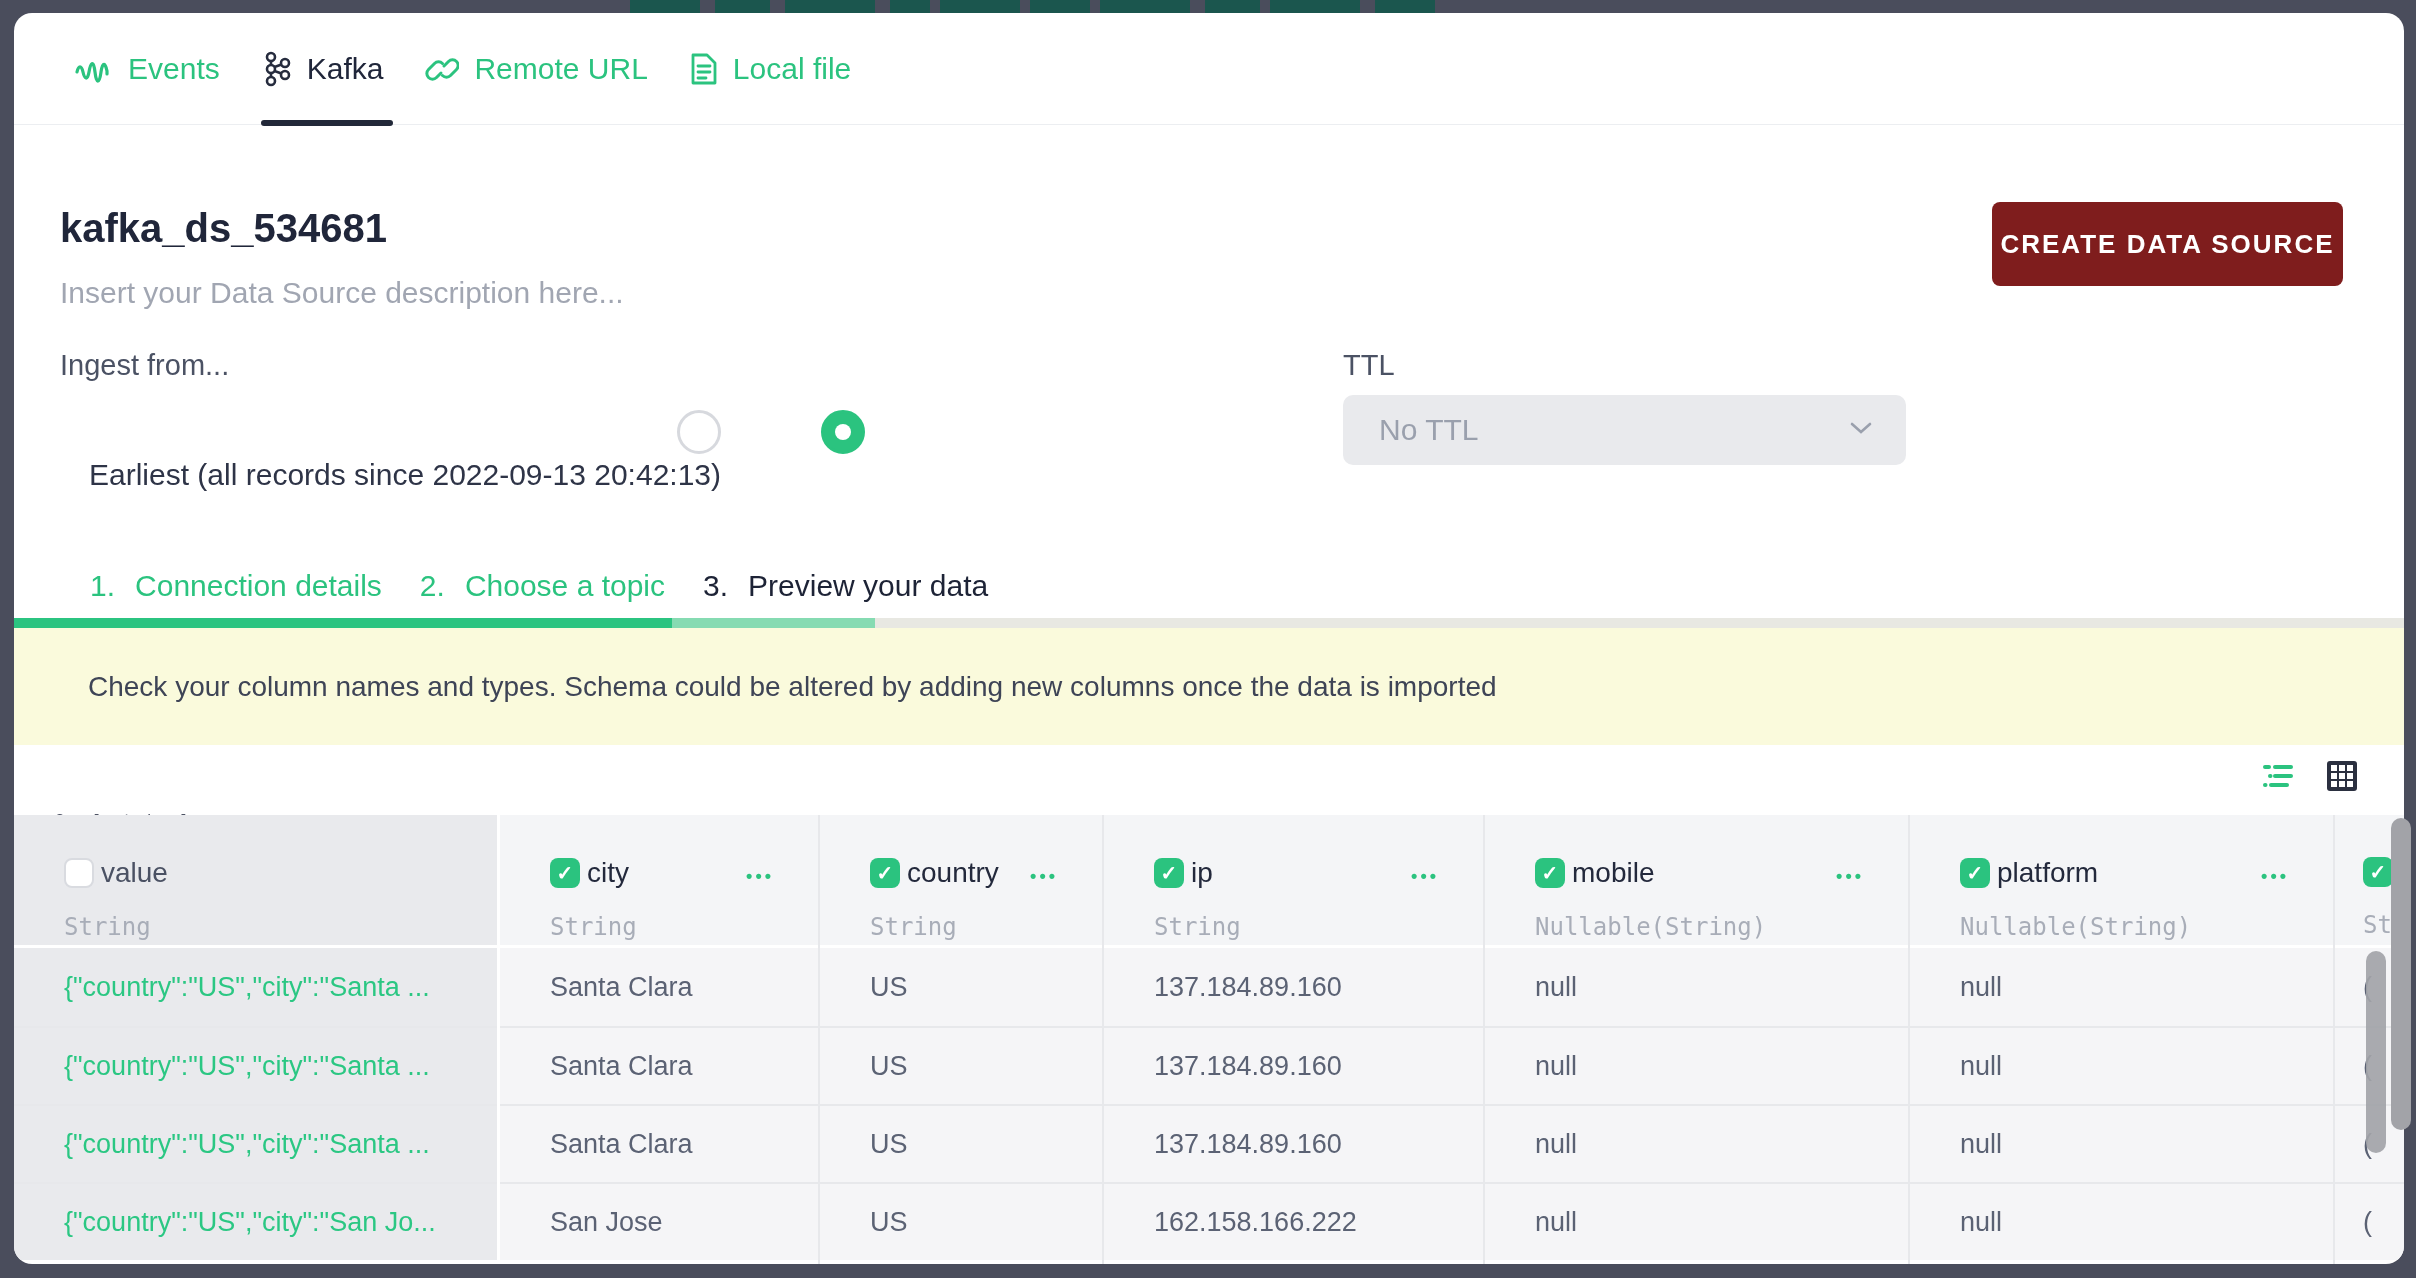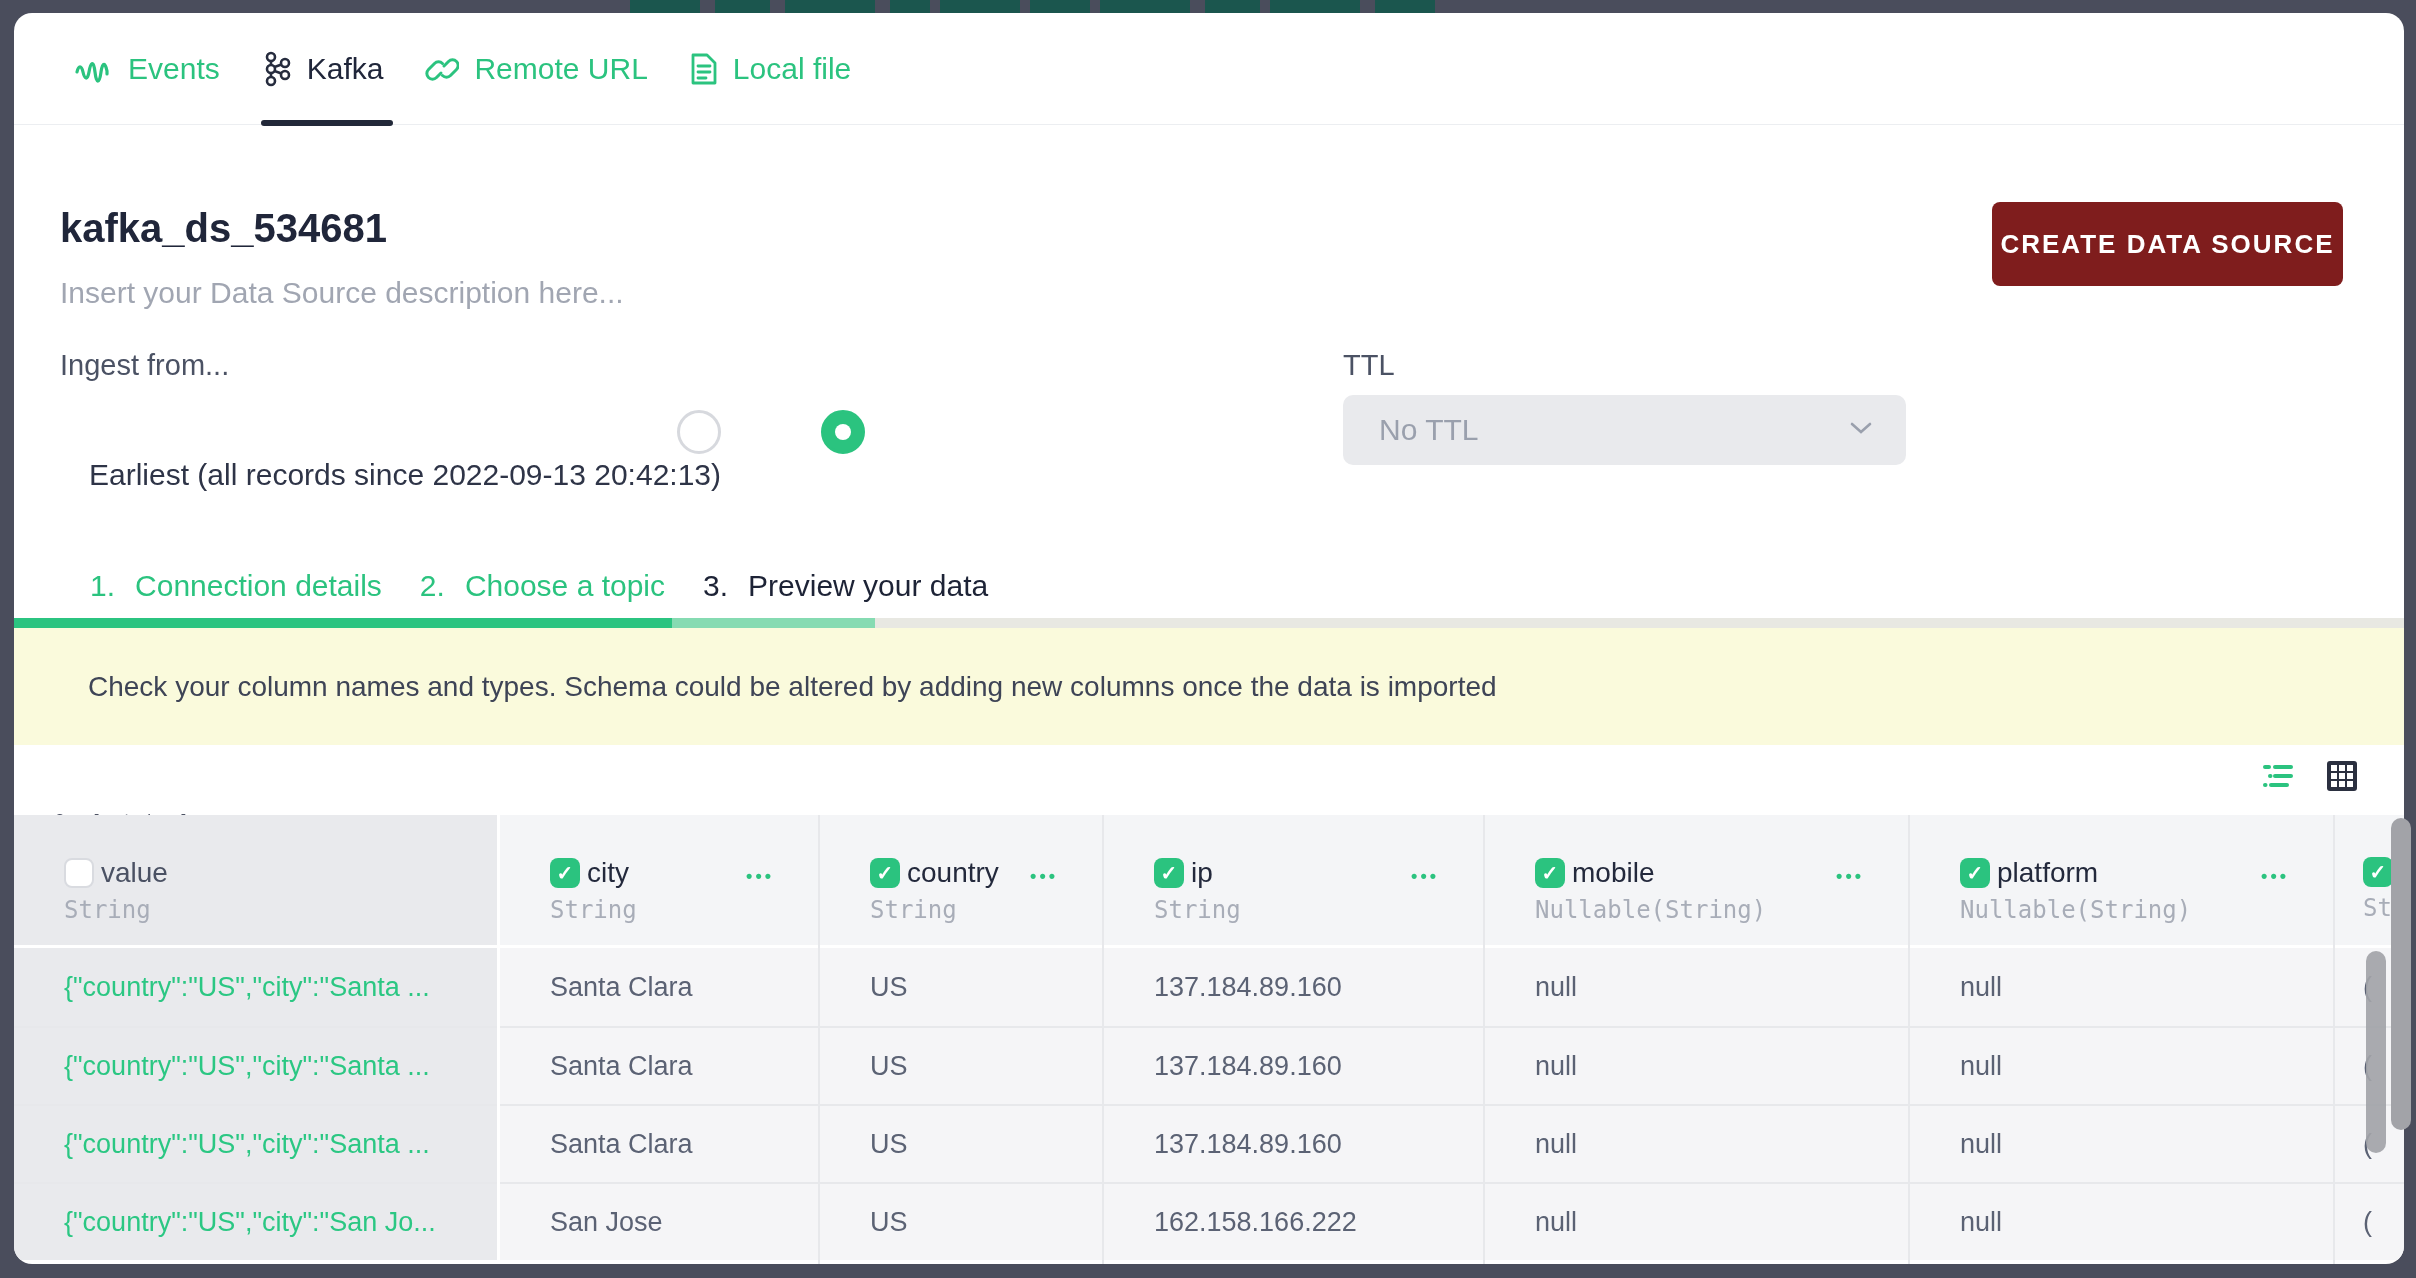--- a/index.html
+++ b/index.html
@@ -76,21 +76,21 @@
   .col { flex:0 0 auto; }
   .col + .col { border-left:2px solid #e7e8eb; }
   .col.c1 + .col { border-left:3px solid #ffffff; }
   .col .th { height:133px; background:#f4f5f7; border-bottom:3px solid #ffffff;
              position:relative; padding:42px 0 0 50px; }
   .col.c1 .th { background:#e9eaed; }
   .col.clip .th { padding-left:28px; }
   .name-row { display:flex; align-items:center; gap:7px; }
   .th-name { font-size:28px; font-weight:500; color:#23293c; }
   .col.c1 .th-name { color:#4a5163; }
-  .th-type { margin-top:7px; font-family:"DejaVu Sans Mono", monospace; font-size:24px; color:#a8adb8; }
+  .th-type { margin-top:24px; font-family:"DejaVu Sans Mono", monospace; font-size:24px; color:#a8adb8; }
   .menu-dots { position:absolute; right:44px; top:52px; color:#2bc37f; font-size:18px;
                font-weight:bold; letter-spacing:3px; cursor:pointer; line-height:1; }
   .cb { width:30px; height:30px; border-radius:8px; flex:0 0 auto; display:flex;
         align-items:center; justify-content:center; cursor:pointer; }
   .cb.on  { background:#2bc37f; color:#ffffff; font-size:20px; font-weight:bold; }
   .cb.off { background:#ffffff; border:2px solid #d9dbe0; }
   .td { height:78px; background:#f5f5f7; display:flex; align-items:center;
         padding-left:50px; font-size:27px; color:#5b6274; white-space:nowrap; overflow:hidden; }
   .col.c1 .td { background:#e9eaed; color:#2bc783; }
   .col.clip .td { padding-left:28px; }

